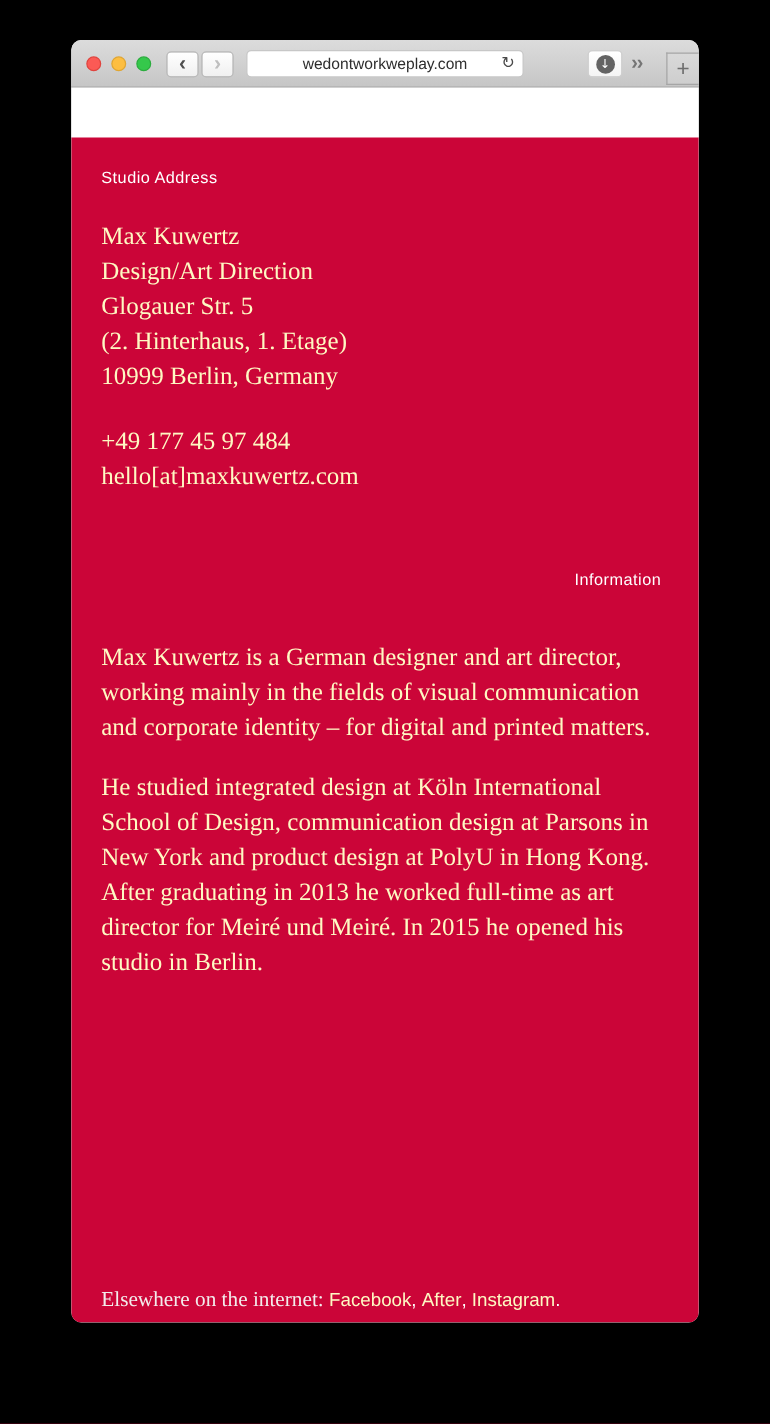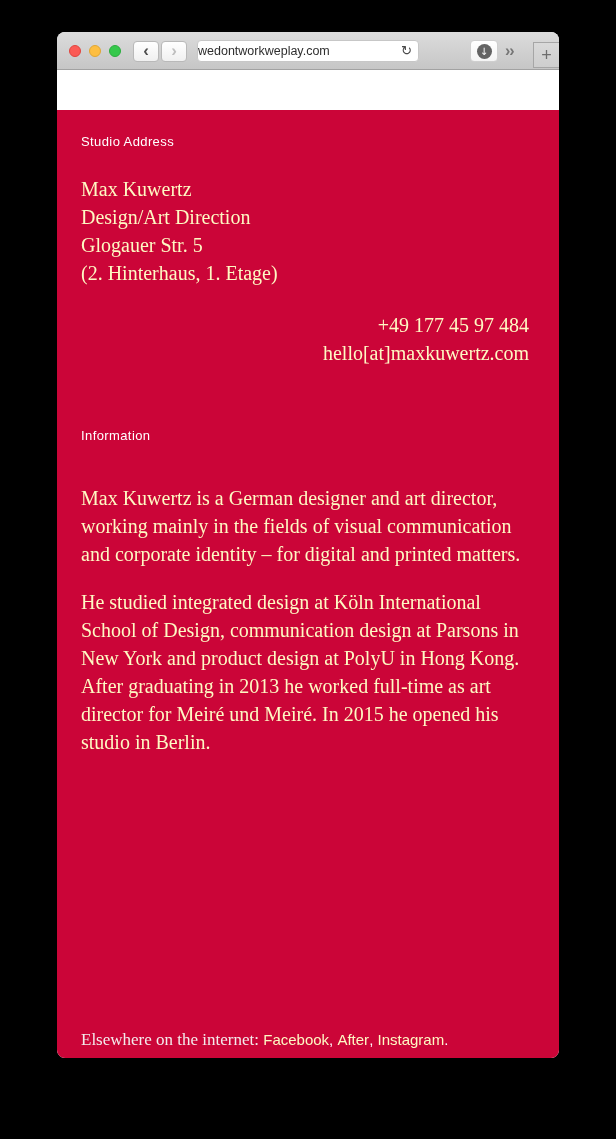--- a/index.html
+++ b/index.html
@@ -29,21 +29,21 @@
     width:26px;height:21px;border-radius:4px;margin:0;padding:0;
     background:linear-gradient(#ffffff,#f0f0f0);border:1px solid #b9b9b9;
     display:flex;align-items:center;justify-content:center;
     font-size:17px;font-weight:bold;color:#4f4f4f;line-height:1;
   }
   .nav-btn span{margin-top:-3px;}
   .nav-btn.disabled{color:#bfbfbf;}
   .urlbar{
     position:absolute;left:140px;top:8px;width:222px;height:22px;
     box-sizing:border-box;background:#fff;border:1px solid #c7c7c7;
-    border-radius:4px;display:flex;align-items:center;justify-content:flex-start;
+    border-radius:4px;display:flex;align-items:center;justify-content:center;
   }
   .url-text{font-size:12.5px;color:#2e2e2e;}
   .reload{
     position:absolute;right:6px;top:2px;font-size:13px;color:#4a4a4a;
     font-family:"DejaVu Sans",sans-serif;
   }
   .dlbtn{
     position:absolute;left:413px;top:8px;width:28px;height:22px;
     box-sizing:border-box;border-radius:4px;border:1px solid #cfcfcf;
     background:linear-gradient(#ffffff,#f4f4f4);
@@ -76,22 +76,22 @@
   }
   .label{
     font-size:13px;letter-spacing:.4px;color:#ffffff;
     font-weight:500;line-height:14px;
   }
   .serif{
     font-family:"Liberation Serif","DejaVu Serif",serif;
     font-size:20px;line-height:28px;color:#fef9c3;font-weight:normal;
   }
   .address{margin-top:26px;}
-  .contact{margin-top:24px;text-align:right;}
-  .info-label{margin-top:62px;}
+  .contact{margin-top:24px;}
+  .info-label{margin-top:62px;text-align:right;}
   .para{margin:0;}
   .para.p1{margin-top:41px;}
   .para.p2{margin-top:20px;}
   .para.p3{margin-top:28px;}
   .footer{margin-top:auto;padding-bottom:2px;display:flex;align-items:baseline;}
   .footer .fprefix{font-size:17px;line-height:20px;white-space:pre;color:#F3ECEC;margin-top:16px;}
   .flink{font-size:15px;font-weight:500;color:#fef9c3;}
   .fsep{font-size:15px;font-weight:500;color:#ffffff;white-space:pre;}
 </style>
 </head>
@@ -130,20 +130,21 @@
 
   <div class="red">
 
     <div class="label">Studio Address</div>
 
     <div class="serif address">
       <div>Max Kuwertz</div>
       <div>Design/Art Direction</div>
       <div>Glogauer Str. 5</div>
       <div>(2. Hinterhaus, 1. Etage)</div>
+      <div>10999 Berlin, Germany</div>
     </div>
 
     <div class="serif contact">
       <div>+49 177 45 97 484</div>
       <div>hello[at]maxkuwertz.com</div>
     </div>
 
     <div class="label info-label">Information</div>
 
     <p class="serif para p1">Max Kuwertz is a German designer and art director, working mainly in the fields of visual communication and corporate identity – for digital and printed matters.</p>

